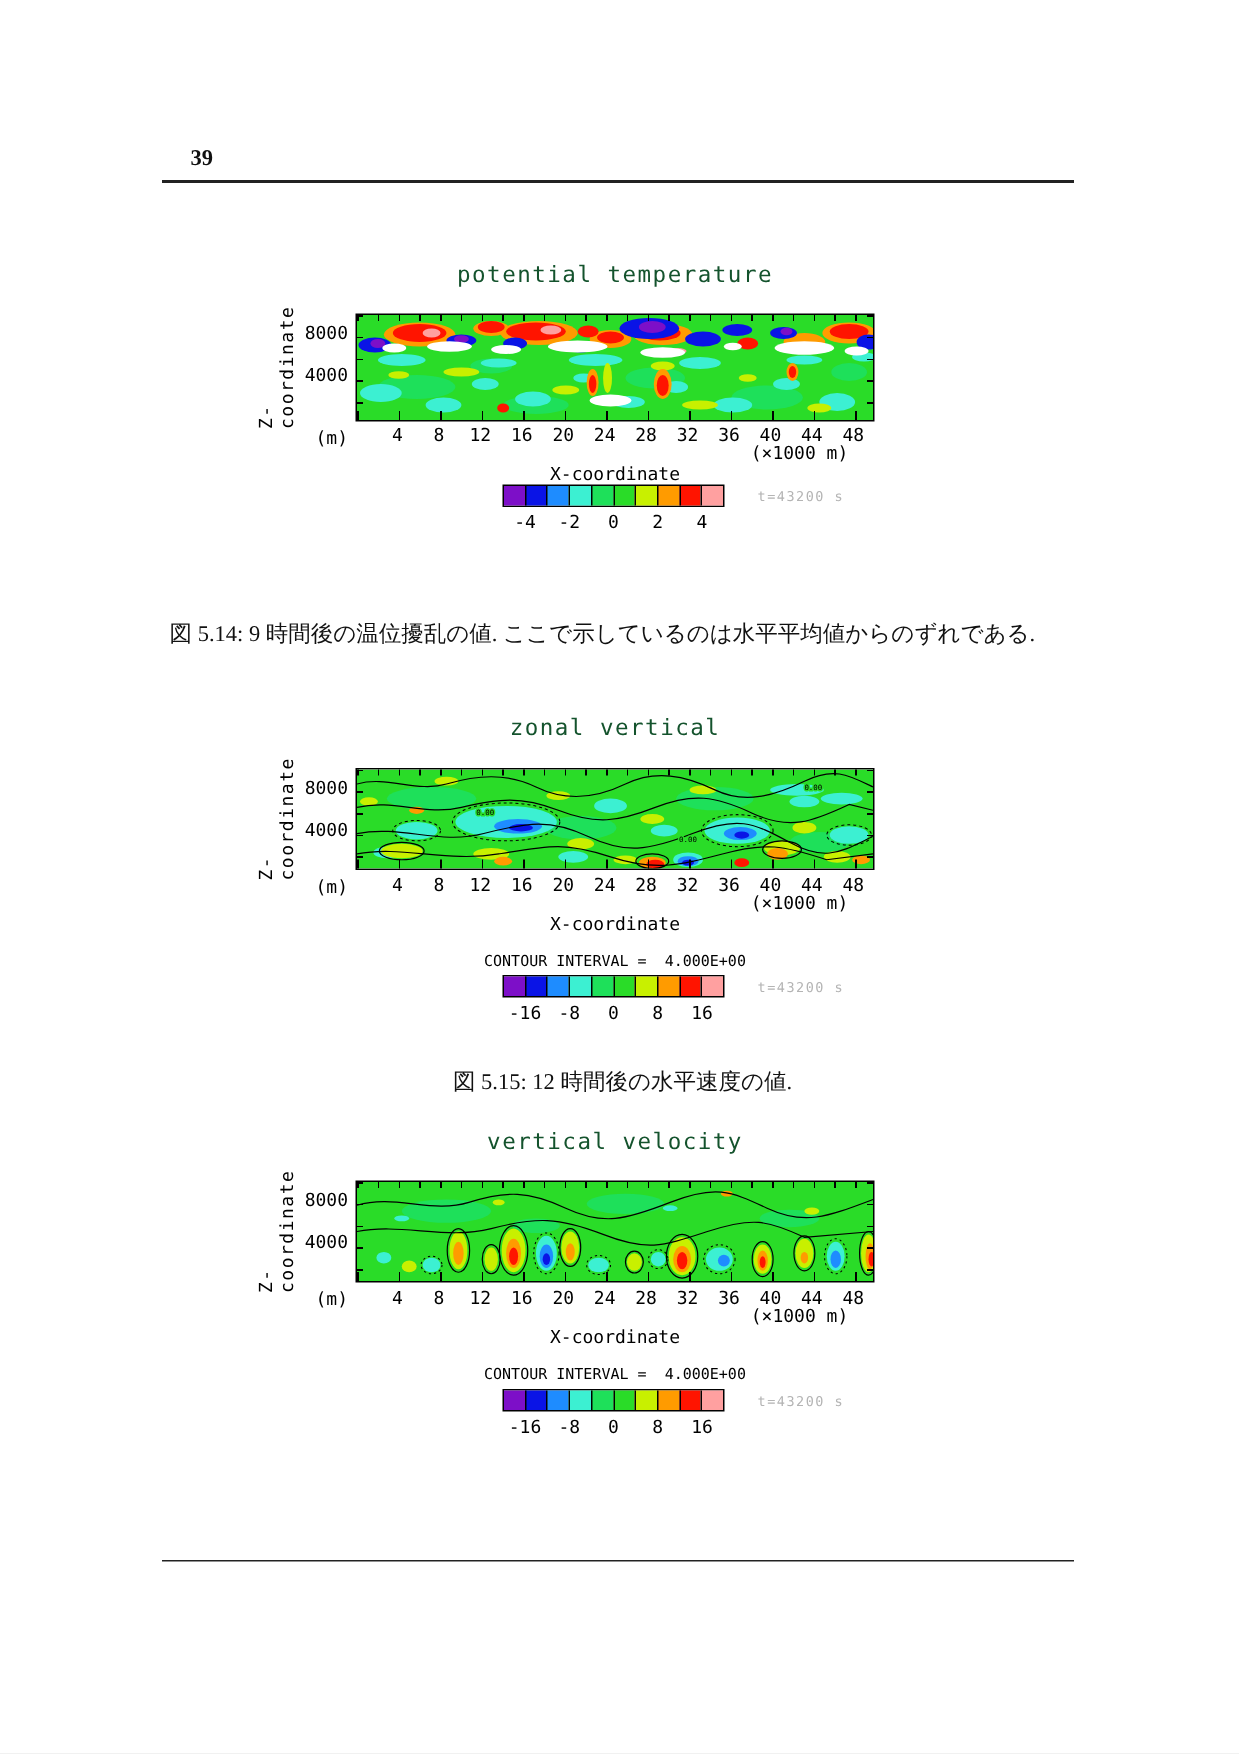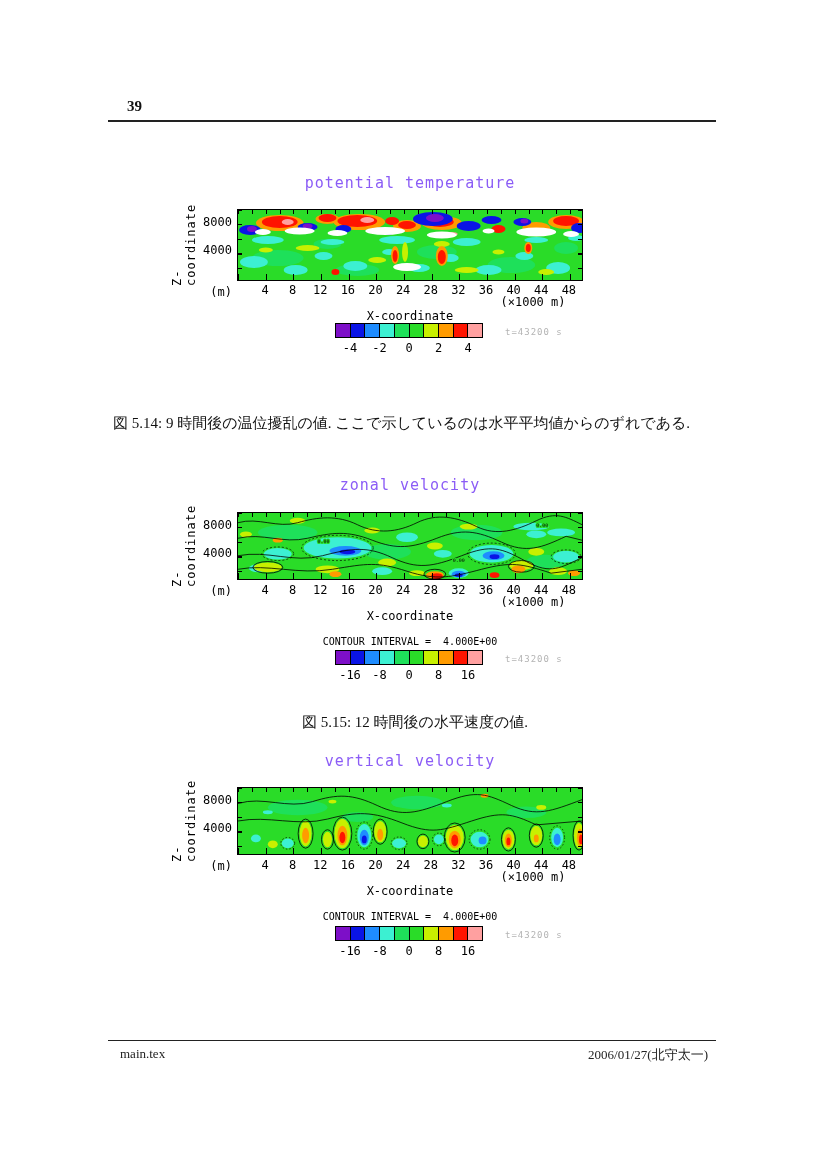--- a/index.html
+++ b/index.html
@@ -10,21 +10,21 @@
   }
   .abs { position:absolute; }
 
   
   .hdr-title { font-family:"Liberation Sans", sans-serif; font-size:15px; font-weight:600; letter-spacing:.5px; color:#222; }
   .hdr-num { font-size:15px; font-weight:bold; }
   .rule { height:2px; background:#222; }
   .ftr-text { font-size:13px; color:#222; }
 
   
-  .ptitle { font-family:"DejaVu Sans Mono", monospace; font-size:15px; letter-spacing:1px; color:#8b5cf6; text-align:center; }
+  .ptitle { font-family:"DejaVu Sans Mono", monospace; font-size:15px; letter-spacing:1px; color:#14532d; text-align:center; }
   .paxis  { font-family:"DejaVu Sans Mono", monospace; font-size:12px; color:#000; }
   .ptick  { font-family:"DejaVu Sans Mono", monospace; font-size:12px; color:#000; }
   .pcontour { font-family:"DejaVu Sans Mono", monospace; font-size:10px; color:#000; text-align:center; white-space:pre; }
   .tlabel { font-family:"DejaVu Sans Mono", monospace; font-size:9px; color:#b4b4b4; letter-spacing:1px; }
 
   .plotbox { position:absolute; left:237px; width:346px; border:1px solid #000; box-sizing:border-box; }
   .plotbox svg { display:block; width:100%; height:100%; }
 
   .zlabel { position:absolute; left:176px; width:16px; writing-mode:vertical-rl; transform:rotate(180deg);
             font-family:"DejaVu Sans Mono", monospace; font-size:12px; color:#000;
@@ -196,21 +196,21 @@
       <span>-4</span>
       <span>-2</span>
       <span>0</span>
       <span>2</span>
       <span>4</span>
     </div>
   <div class="abs tlabel" style="left:505px; top:327px;">t=43200 s</div>
 
   <div class="abs caption" style="left:113px; top:412px; width:604px;">図 5.14: 9 時間後の温位擾乱の値. ここで示しているのは水平平均値からのずれである.</div>
 
-  <div class="abs ptitle" style="left:237px; top:476px; width:346px;">zonal velocity</div>
+  <div class="abs ptitle" style="left:237px; top:476px; width:346px;">zonal vertical</div>
 
   <div class="zlabel" style="top:512px; height:68px;">Z-coordinate</div>
   <div class="abs ztick ptick" style="top:518px;">8000</div>
   <div class="abs ztick ptick" style="top:546px;">4000</div>
   <div class="abs munit ptick" style="top:584px;">(m)</div>
 
   <div class="plotbox" style="top:512px; height:68px;">
     <svg viewBox="0 0 346 68" preserveAspectRatio="none">
       <rect width="346" height="68" fill="#2ADC28"></rect>
       <ellipse cx="50" cy="20" rx="30" ry="8" fill="#1EE05A"></ellipse>
@@ -425,18 +425,14 @@
       <span>-16</span>
       <span>-8</span>
       <span>0</span>
       <span>8</span>
       <span>16</span>
     </div>
   <div class="abs tlabel" style="left:505px; top:930px;">t=43200 s</div>
 
 
   <div class="abs rule" style="left:108px; top:1040px; width:608px; height:1px;"></div>
-  <div class="abs" style="left:120px; top:1046px; width:588px; display:flex; justify-content:space-between;">
-    <span class="ftr-text">main.tex</span>
-    <span class="ftr-text">2006/01/27(北守太一)</span>
-  </div>
 
 </div>
 
 </body></html>

